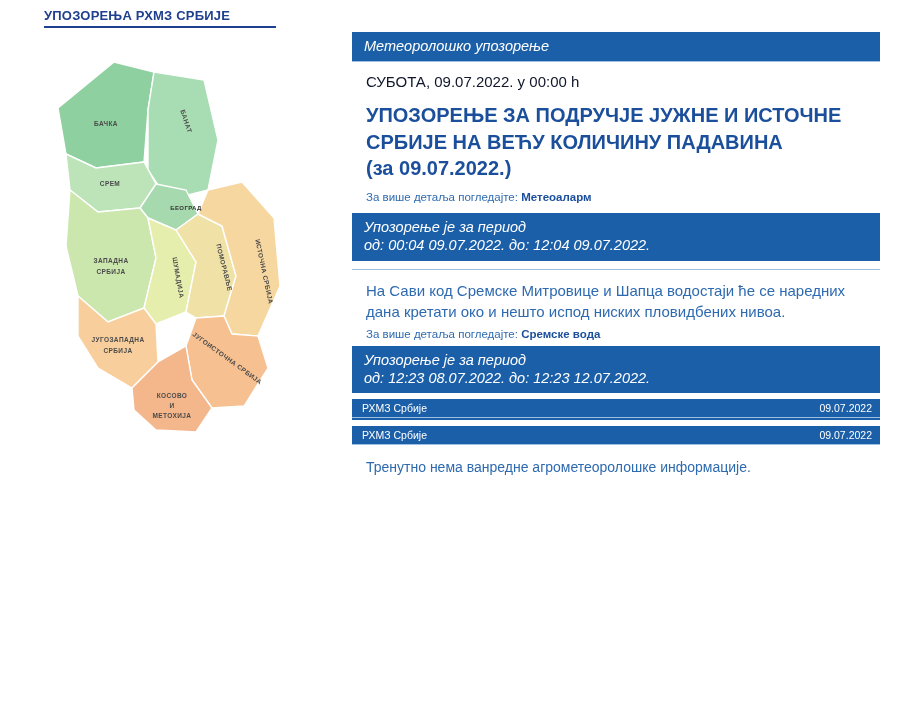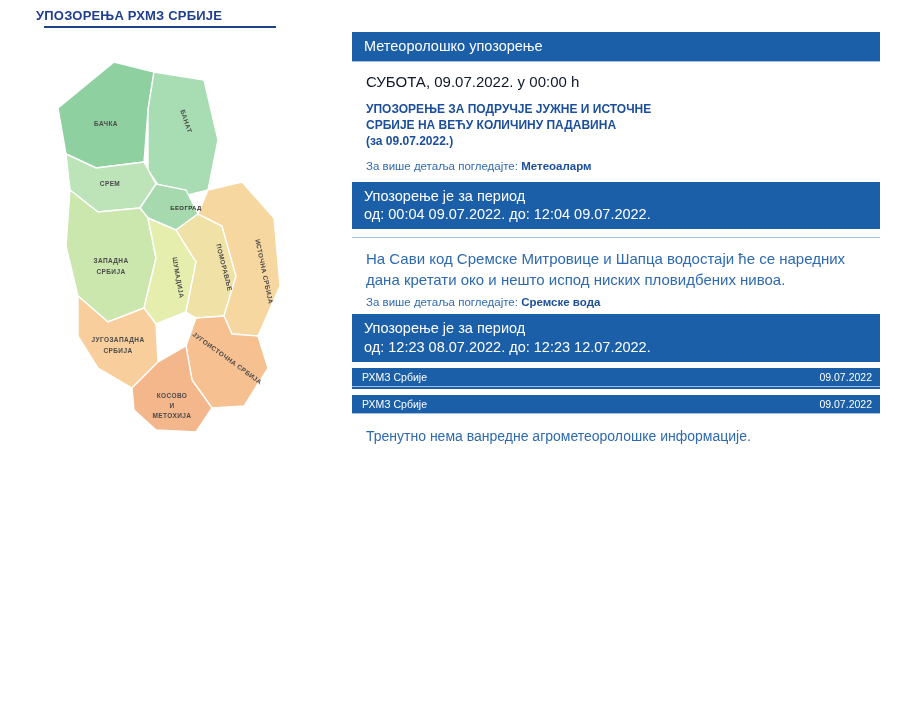--- a/index.html
+++ b/index.html
@@ -9,21 +9,21 @@
   }
   body {
     width: 900px;
     height: 708px;
     position: relative;
     font-family: "Liberation Sans", sans-serif;
     overflow: hidden;
   }
   .page-title {
     position: absolute;
-    left: 36px;
+    left: 44px;
     top: 8px;
     font-size: 13px;
     font-weight: bold;
     color: #1f3f8f;
     letter-spacing: 0.2px;
   }
   .title-underline {
     position: absolute;
     left: 44px;
     top: 26px;
@@ -57,20 +57,21 @@
     top: 32px;
     width: 528px;
   }
   .bar {
     background: #1b5fa8;
     color: #ffffff;
     font-size: 14.5px;
     padding: 5px 20px 6px 12px;
     line-height: 1.25;
     box-sizing: border-box;
+    font-style: italic;
   }
   .bar .line2 { display: block; }
   .bar-split {
     background: #1b5fa8;
     color: #ffffff;
     font-size: 10.5px;
     padding: 3px 8px 3px 10px;
     display: flex;
     justify-content: space-between;
     box-sizing: border-box;
@@ -85,21 +86,21 @@
     background: #9fc0e0;
   }
   .date-line {
     color: #0f172a;
     font-size: 15px;
     padding: 11px 0 10px 14px;
   }
   .warn-title {
     color: #1b4f9c;
     font-weight: bold;
-    font-size: 12px;
+    font-size: 20px;
     line-height: 1.32;
     padding: 2px 0 6px 14px;
   }
   .warn-title span { display: block; }
   .body-text {
     color: #2e6ab0;
     font-size: 15px;
     line-height: 1.42;
     padding: 10px 14px 10px 14px;
   }

